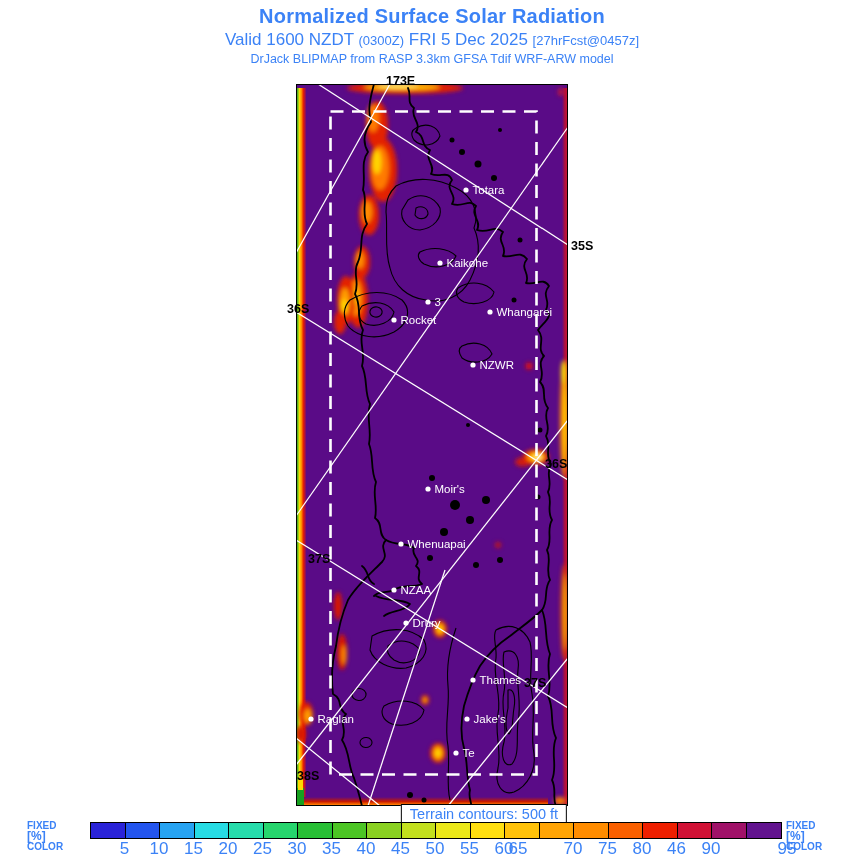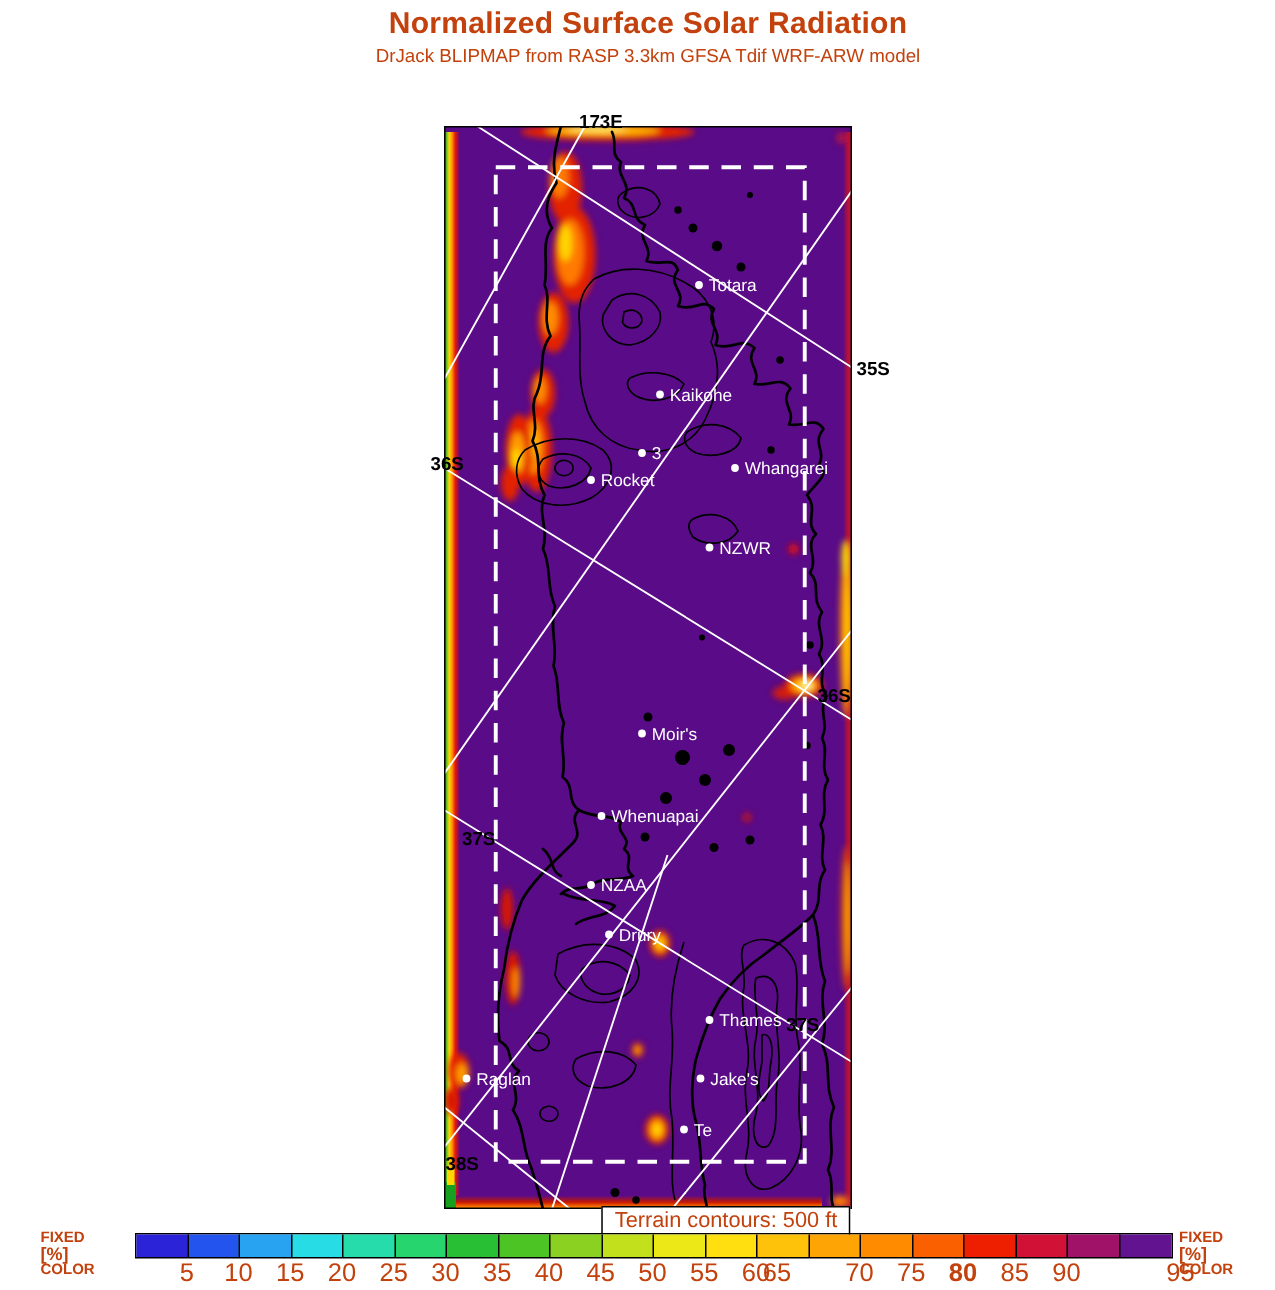--- a/index.html
+++ b/index.html
@@ -1,17 +1,17 @@
 <!DOCTYPE html>
 <html><head>
 <meta charset="utf-8">
 <style>
   html,body{margin:0;padding:0;background:#fff;}
   #page{position:relative;width:850px;height:860px;background:#fff;overflow:hidden;
-        font-family:"Liberation Sans",sans-serif;color:#c2410c;}
+        font-family:"Liberation Sans",sans-serif;color:#3b82f6;}
   
   #header{position:absolute;left:0;top:0;width:100%;text-align:center;padding-left:14px;box-sizing:border-box;}
   #title{font-size:20px;font-weight:700;margin-top:5px;letter-spacing:.2px;}
   #subtitle{font-size:17px;margin-top:2px;}
   #subtitle .small{font-size:13px;}
   #modelline{font-size:12.5px;margin-top:2px;}
   
   #map-svg{position:absolute;left:0;top:0;}
   .coast{fill:none;stroke:#000;stroke-width:1.8;stroke-linejoin:round;stroke-linecap:round;}
   .terr{fill:none;stroke:#000;stroke-width:1.1;stroke-linejoin:round;}
@@ -34,20 +34,21 @@
   #fixed-left{left:27px;}
   #fixed-right{left:786px;}
 </style>
 </head>
 <body>
 
 <div id="page">
 
   <div id="header">
     <div id="title">Normalized Surface Solar Radiation</div>
+    <div id="subtitle"><span>Valid 1600 NZDT </span><span class="small">(0300Z)</span><span> FRI 5 Dec 2025 </span><span class="small">[27hrFcst@0457z]</span></div>
     <div id="modelline">DrJack BLIPMAP from RASP 3.3km GFSA Tdif WRF-ARW model</div>
   </div>
 
   <svg id="map-svg" width="850" height="860" viewBox="0 0 850 860">
     <defs>
       <clipPath id="mapclip">
           <rect x="296" y="84" width="272" height="722"></rect>
         </clipPath>
       <filter id="blur2" x="-60%" y="-60%" width="220%" height="220%">
           <feGaussianBlur stdDeviation="2.3"></feGaussianBlur>
@@ -315,22 +316,22 @@
       <span class="cbtick" style="left: 297px;">30</span>
       <span class="cbtick" style="left: 331.5px;">35</span>
       <span class="cbtick" style="left: 366px;">40</span>
       <span class="cbtick" style="left: 400.5px; text-align: right;">45</span>
       <span class="cbtick" style="left: 435px;">50</span>
       <span class="cbtick" style="left: 469.5px;">55</span>
       <span class="cbtick" style="left: 504px;">60</span>
       <span class="cbtick" style="left: 518px;">65</span>
       <span class="cbtick" style="left: 573px;">70</span>
       <span class="cbtick" style="left: 607.5px;">75</span>
-      <span class="cbtick" style="left: 642px; font-weight: bold;">80</span>
-      <span class="cbtick" style="left: 676.5px;">85</span>
+      <span class="cbtick" style="left: 642px;">80</span>
+      <span class="cbtick" style="left: 676.5px;">46</span>
       <span class="cbtick" style="left: 711px;">90</span>
       <span class="cbtick" style="left: 787px;">95</span>
     </div>
   <div id="fixed-left" class="cbar-units">
       <div>FIXED</div>
       <div>[%]</div>
       <div>COLOR</div>
     </div>
   <div id="fixed-right" class="cbar-units">
       <div>FIXED</div>

